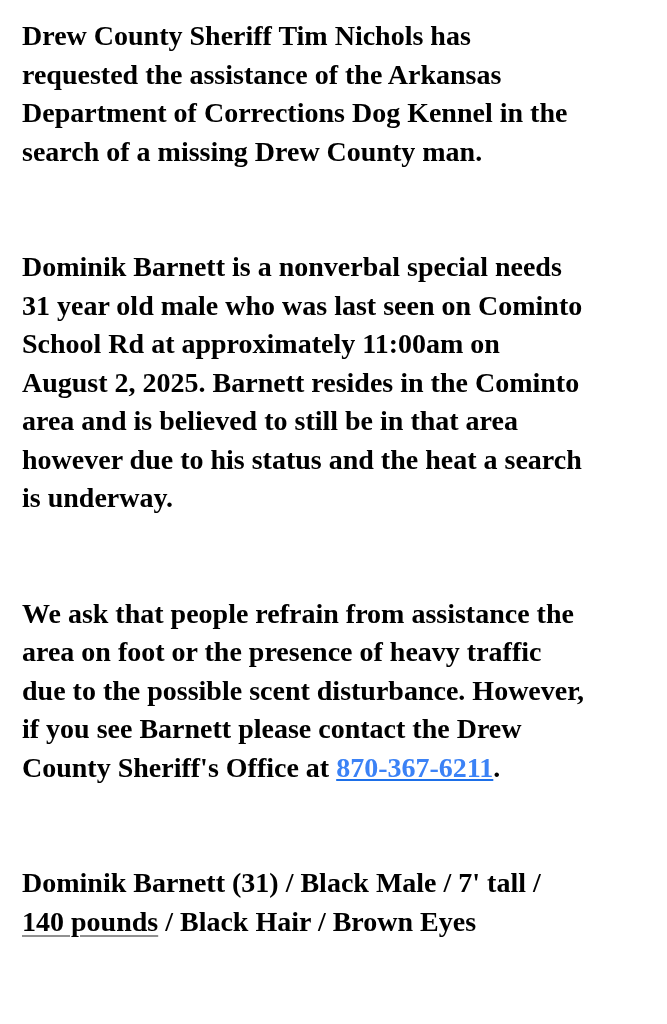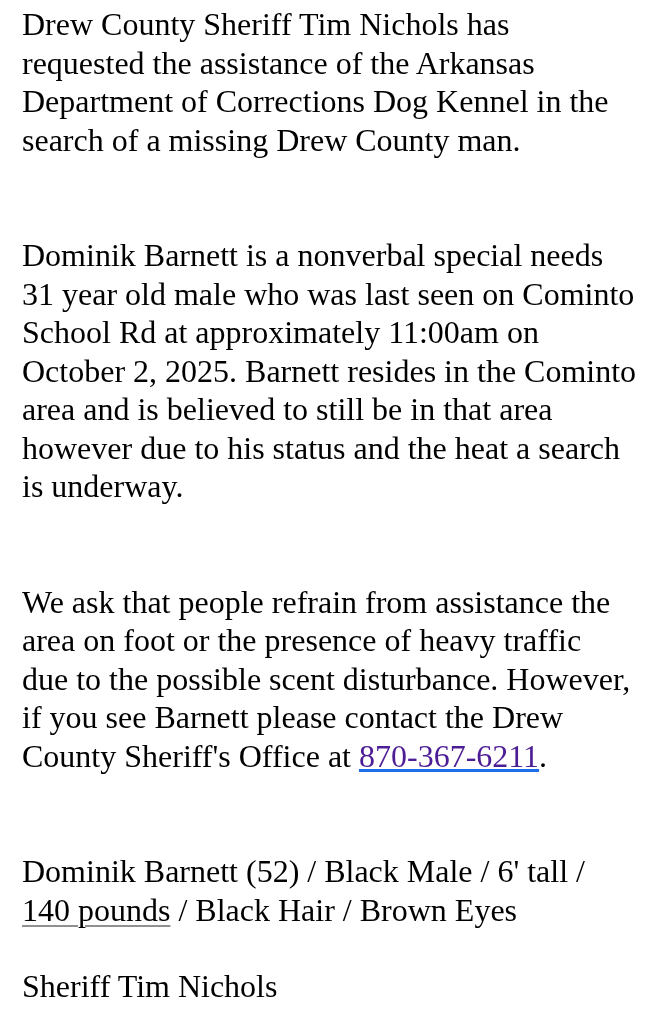--- a/index.html
+++ b/index.html
@@ -6,38 +6,39 @@
     margin: 0;
     padding: 0;
     background: #ffffff;
   }
   body {
     width: 667px;
     height: 1024px;
     overflow: hidden;
   }
   .doc {
-    padding: 5px 0 0 22px;
+    padding: 17px 0 0 22px;
     color: #000000;
     font-family: "Liberation Serif", "DejaVu Serif", serif;
-    font-size: 32px;
+    font-size: 28px;
     line-height: 38.5px;
+    font-weight: bold;
   }
   .para {
     margin: 0 0 77px 0;
     white-space: pre;   
   }
   .para.desc {
     margin-bottom: 38px;
   }
   .para.sig {
     margin-bottom: 0;
   }
   a.phone-link {
-    color: #4c1d95;
+    color: #3b82f6;
     text-decoration: underline;
     text-decoration-color: #1d6fe8;
     cursor: pointer;
   }
   .underlined-weight {
     text-decoration: underline;
     text-decoration-color: #909090;
     text-decoration-thickness: 2px;
     text-underline-offset: 4px;
   }
@@ -46,25 +47,24 @@
 <body>
 
 <div class="doc">
   <p class="para">Drew County Sheriff Tim Nichols has
 requested the assistance of the Arkansas
 Department of Corrections Dog Kennel in the
 search of a missing Drew County man.</p>
   <p class="para">Dominik Barnett is a nonverbal special needs
 31 year old male who was last seen on Cominto
 School Rd at approximately 11:00am on
-October 2, 2025. Barnett resides in the Cominto
+August 2, 2025. Barnett resides in the Cominto
 area and is believed to still be in that area
 however due to his status and the heat a search
 is underway.</p>
   <p class="para"><span>We ask that people refrain from assistance the
 area on foot or the presence of heavy traffic
 due to the possible scent disturbance. However,
 if you see Barnett please contact the Drew
 County Sheriff's Office at </span><a class="phone-link" href="#">870-367-6211</a><span>.</span></p>
-  <p class="para desc"><span>Dominik Barnett (52) / Black Male / 6' tall /
+  <p class="para desc"><span>Dominik Barnett (31) / Black Male / 7' tall /
 </span><span class="underlined-weight">140 pounds</span><span> / Black Hair / Brown Eyes</span></p>
-  <p class="para sig">Sheriff Tim Nichols</p>
 </div>
 
 </body></html>

